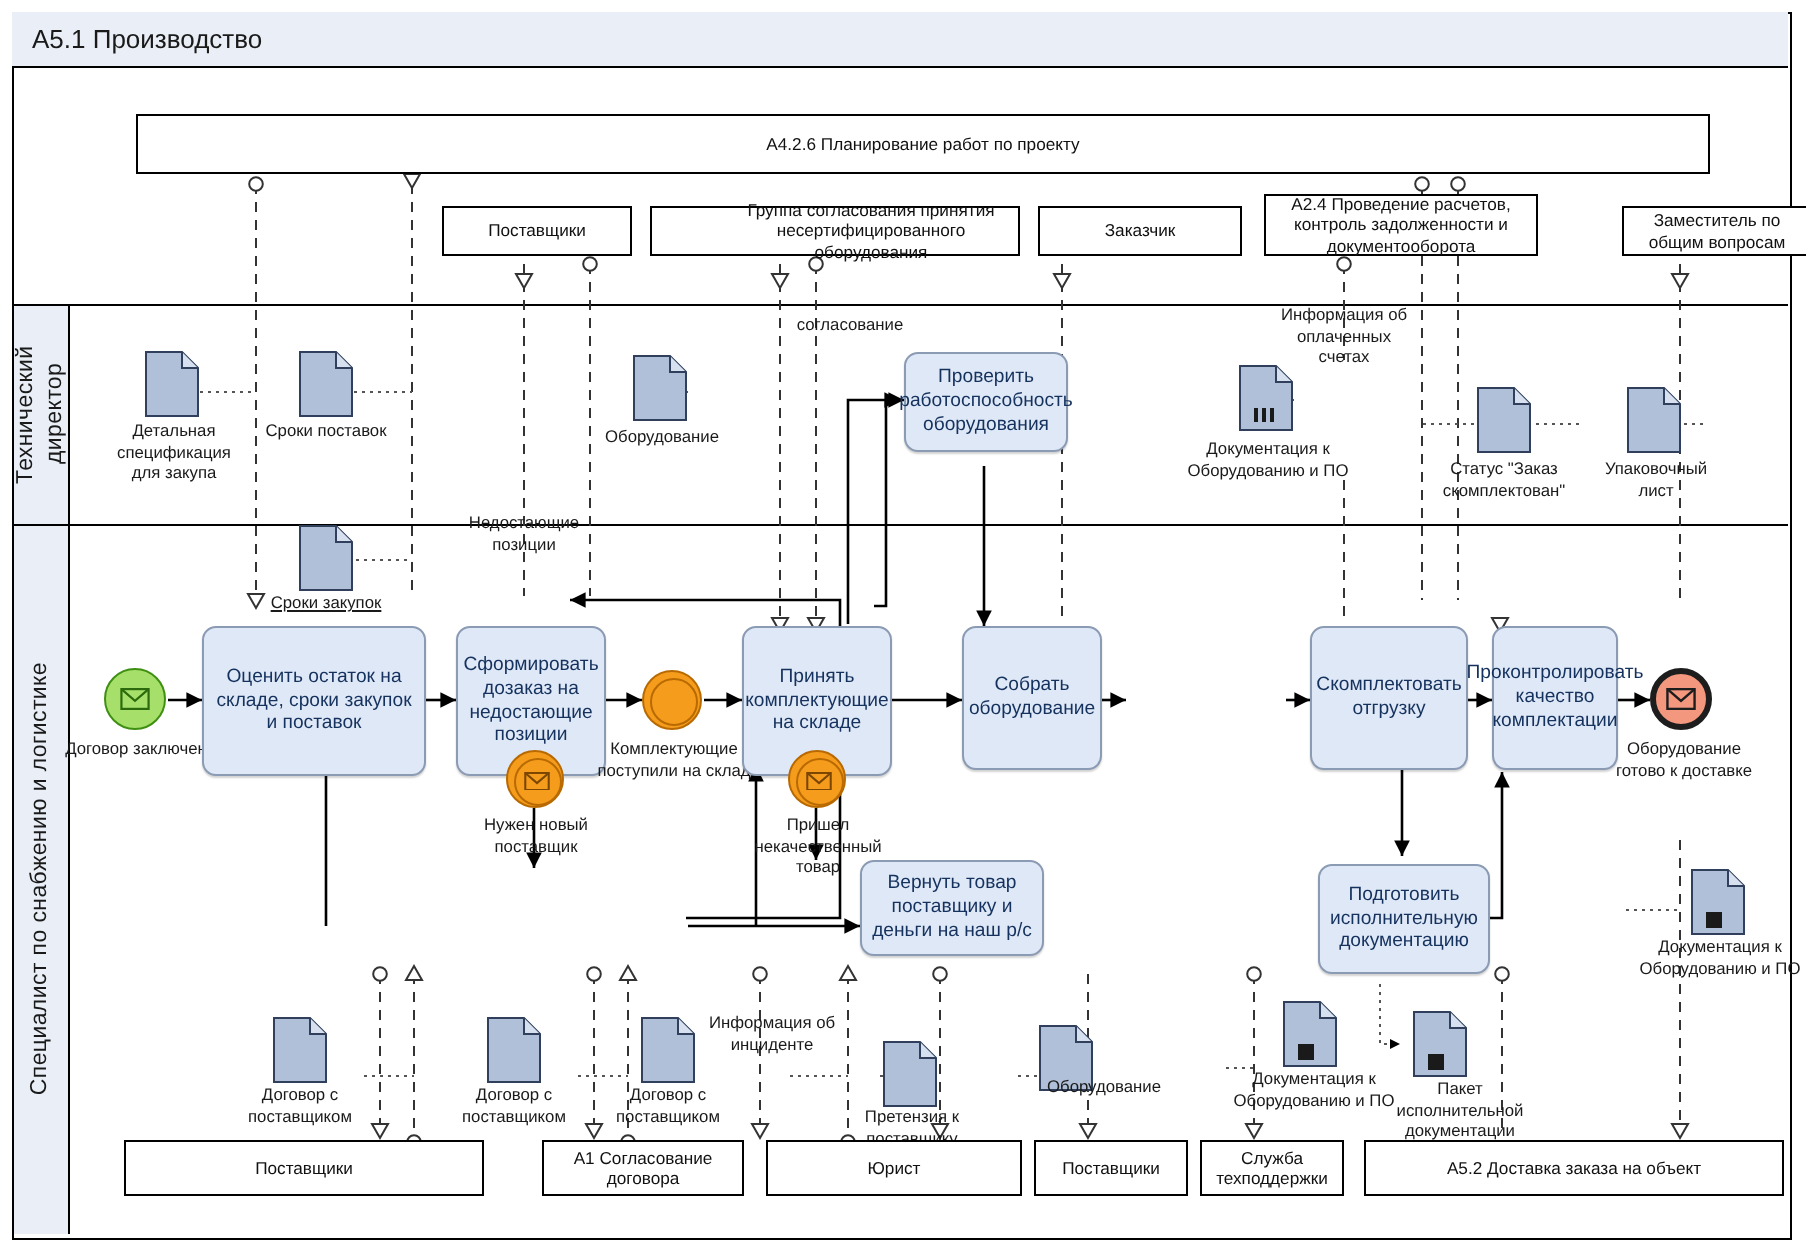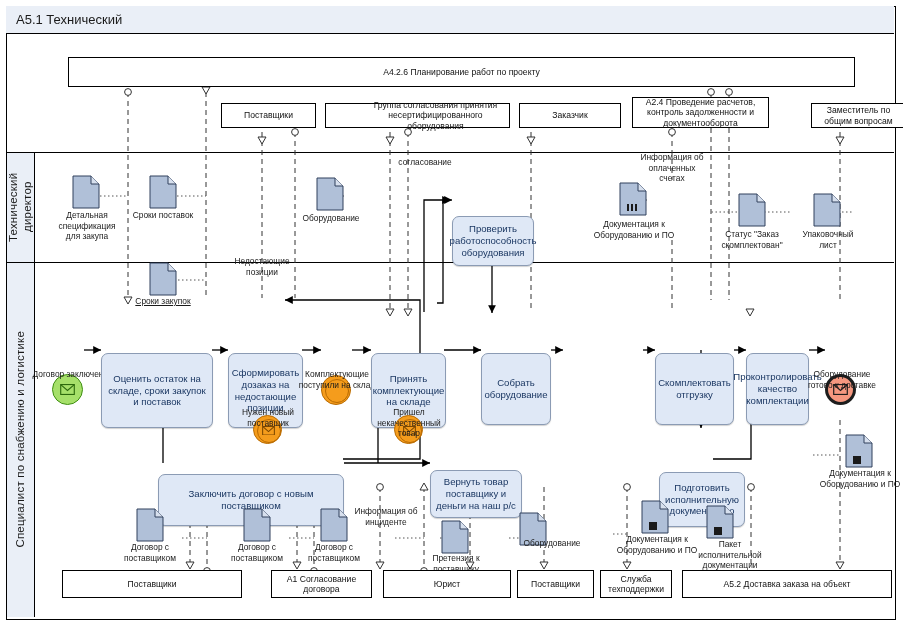--- a/index.html
+++ b/index.html
@@ -1,21 +1,21 @@
 <!DOCTYPE html>
 <html><head>
 <meta charset="utf-8">
 <title>A5.1 Производство</title>
 <style>
   html,body{margin:0;padding:0;background:#ffffff;}
   body{font-family:"Liberation Sans","DejaVu Sans",sans-serif;}
   #stage{position:relative;width:903px;height:626px;overflow:hidden;background:#fff;}
   #svgroot{position:absolute;left:0;top:0;width:903px;height:626px;}
 
-  .node{position:absolute;box-sizing:border-box;margin-top:40px;}
+  .node{position:absolute;box-sizing:border-box;}
 
   
   .pool-border{position:absolute;left:6px;top:6px;width:888px;height:612px;border:1px solid #000;background:#fff;}
   .pool-title{position:absolute;left:6px;top:6px;width:888px;height:28px;background:#eaeff7;border-bottom:1px solid #000;
       display:flex;align-items:center;padding-left:10px;box-sizing:border-box;font-size:13px;color:#1a1a1a;}
   .lane-head{position:absolute;left:7px;width:28px;background:#eaeff7;border-right:1px solid #000;
       display:flex;align-items:center;justify-content:center;box-sizing:border-box;}
   .lane-head span{writing-mode:vertical-rl;transform:rotate(180deg);font-size:11.5px;color:#1a1a1a;
       text-align:center;line-height:1.25;letter-spacing:.2px;}
   .lane-sep{position:absolute;left:7px;width:887px;height:0;border-top:1px solid #000;}
@@ -45,21 +45,21 @@
 
   
   .ftext{position:absolute;text-align:center;font-size:8.4px;color:#1a1a1a;line-height:1.26;}
 </style>
 </head>
 <body>
 
 <div id="stage">
 
   <div class="pool-border"></div>
-  <div class="pool-title">A5.1 Технический</div>
+  <div class="pool-title">A5.1 Производство</div>
 
   <div class="lane-head" style="top:152px;height:110px;">
     <span>Технический директор</span>
   </div>
   <div class="lane-head" style="top:262px;height:355px;">
     <span>Специалист по снабжению и логистике</span>
   </div>
   <div class="lane-sep" style="top:152px;"></div>
   <div class="lane-sep" style="top:262px;"></div>
 
@@ -361,23 +361,20 @@
     <div style="position:absolute;left:2.5px;top:2.5px;width:22px;height:22px;border:1.3px solid #b86a00;border-radius:50%;
         display:flex;align-items:center;justify-content:center;">
       <svg width="13" height="9.5" viewBox="0 0 16 12" class="env">
         <rect x="0.6" y="0.6" width="14.8" height="10.8" fill="none" stroke="#7a4600" stroke-width="1.3"></rect>
         <path d="M0.6,0.6 L8,7 L15.4,0.6" fill="none" stroke="#7a4600" stroke-width="1.3"></path>
       </svg>
     </div>
   </div>
   <div class="dlabel" style="left:370px;top:407px;width:78px;">Пришел некачественный товар</div>
 
-  <div class="task node" style="left:158px;top:434px;width:186px;height:52px;">
-    <span>Заключить договор с новым поставщиком</span>
-  </div>
 
   <div class="task node" style="left:430px;top:430px;width:92px;height:48px;">
     <span>Вернуть товар поставщику и деньги на наш р/с</span>
   </div>
 
   <div class="task node" style="left:659px;top:432px;width:86px;height:55px;">
     <span>Подготовить исполнительную документацию</span>
   </div>
 
   <div class="dobj" style="left:136px;top:508px;">

